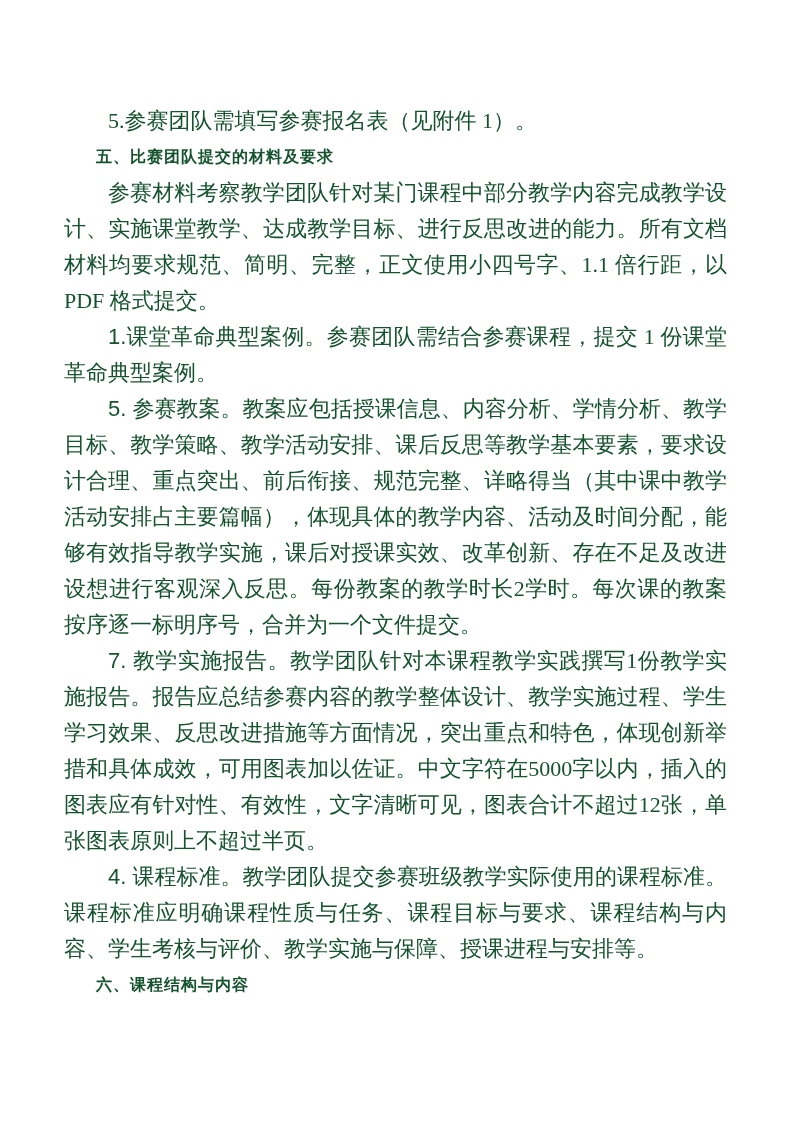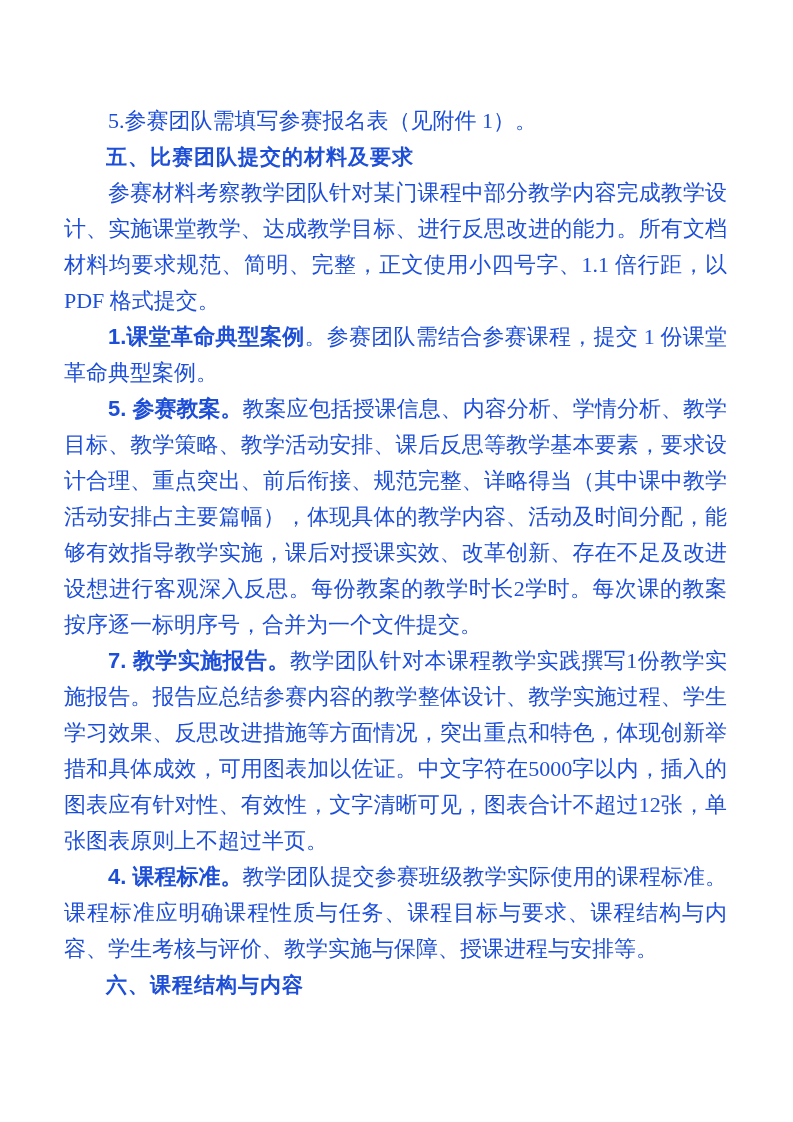--- a/index.html
+++ b/index.html
@@ -6,44 +6,44 @@
     margin: 0;
     padding: 0;
     background: #ffffff;
   }
   .page {
     position: relative;
     width: 793px;
     height: 1102px;
     margin: 0 auto;
     background: #ffffff;
-    color: #1d4ed8;
+    color: #14532d;
     box-sizing: border-box;
     padding: 103px 66px 0 64px;
     font-family: "Liberation Serif", "DejaVu Serif", serif;
     font-size: 22px;
     line-height: 36px;
     text-align: justify;
     text-justify: inter-ideograph;
     overflow: hidden;
   }
   .page p,
   .page h2 {
     margin: 0;
     padding: 0;
     text-indent: 2em;
   }
   .heading {
-    font-size: 21px;
+    font-size: 16px;
     font-weight: 700;
     font-family: Liberation Serif, serif;
     letter-spacing: 1px;
   }
   .bold-lead {
-    font-weight: 700;
+    font-weight: 400;
     font-family: "Liberation Sans", "DejaVu Sans", sans-serif;
   }
   .body-par {
     font-weight: 400;
   }
 </style>
 </head>
 <body>
 
 <div class="page">

